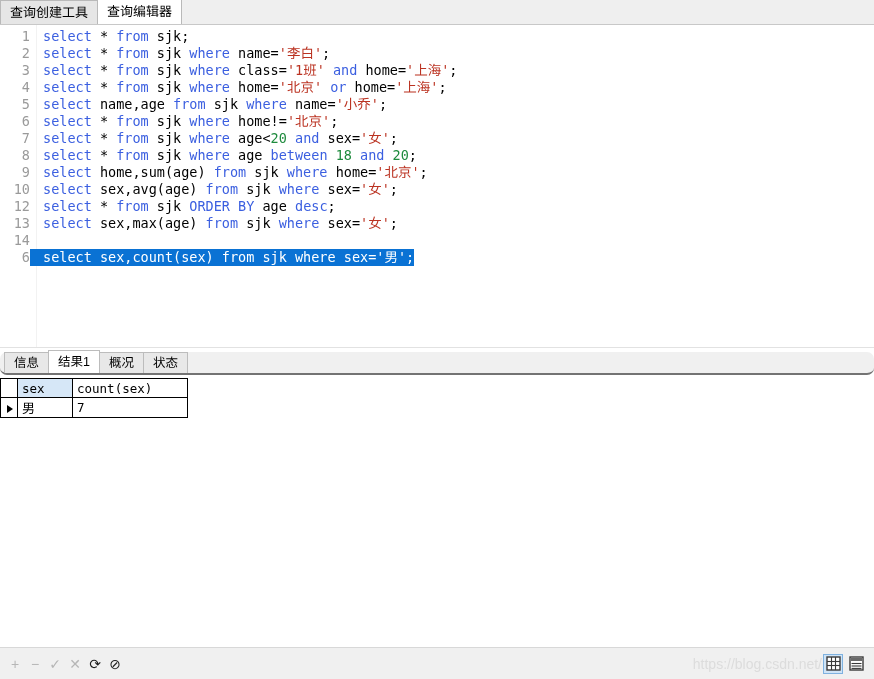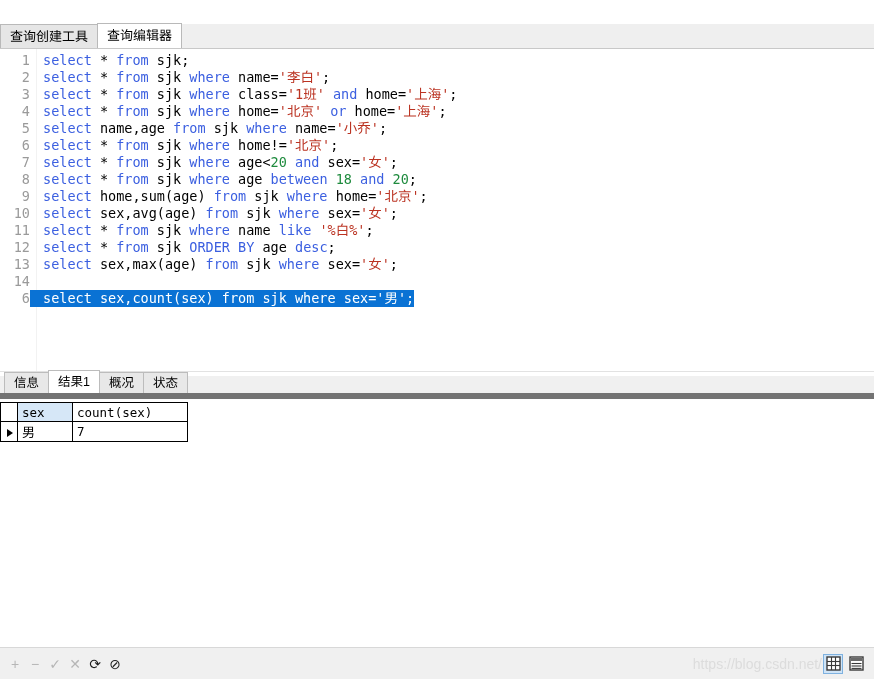--- a/index.html
+++ b/index.html
@@ -21,21 +21,20 @@
 
   
   .topbar {
     height: 25px;
     background: #efefef;
     border-bottom: 1px solid #c8c8c8;
     display: flex;
     align-items: flex-end;
     box-sizing: border-box;
     position: relative;
-    margin-top: 24px;
   }
   .top-tab {
     height: 24px;
     line-height: 23px;
     padding: 0 9px;
     font-size: 13px;
     color: #000;
     background: #e6e6e6;
     border: 1px solid #b9b9b9;
     border-bottom: none;
@@ -112,25 +111,26 @@
 
   
   .results-sep {
     height: 4px;
     background: #ffffff;
     border-top: 1px solid #e2e2e2;
   }
   .result-tabs {
     height: 23px;
     background: #f0f0f0;
-    border-bottom: 6px solid #737373;
+    border-bottom: 2px solid #737373;
     display: flex;
     align-items: flex-end;
     padding-left: 4px;
     box-sizing: border-box;
+    border-radius: 7px;
   }
   .rtab {
     height: 21px;
     line-height: 20px;
     padding: 0 9px;
     font-size: 12.5px;
     background: #e8e8e8;
     border: 1px solid #bcbcbc;
     border-bottom: none;
     margin-right: -1px;
@@ -287,21 +287,20 @@
       <div class="code-line"><span class="lineno">1</span><span class="linetext"><span class="kw">select</span><span class="pln"> * </span><span class="kw">from</span><span class="pln"> sjk;</span></span></div>
       <div class="code-line"><span class="lineno">2</span><span class="linetext"><span class="kw">select</span><span class="pln"> * </span><span class="kw">from</span><span class="pln"> sjk </span><span class="kw">where</span><span class="pln"> name=</span><span class="str">'李白'</span><span class="pln">;</span></span></div>
       <div class="code-line"><span class="lineno">3</span><span class="linetext"><span class="kw">select</span><span class="pln"> * </span><span class="kw">from</span><span class="pln"> sjk </span><span class="kw">where</span><span class="pln"> class=</span><span class="str">'1班'</span><span class="pln"> </span><span class="kw">and</span><span class="pln"> home=</span><span class="str">'上海'</span><span class="pln">;</span></span></div>
       <div class="code-line"><span class="lineno">4</span><span class="linetext"><span class="kw">select</span><span class="pln"> * </span><span class="kw">from</span><span class="pln"> sjk </span><span class="kw">where</span><span class="pln"> home=</span><span class="str">'北京'</span><span class="pln"> </span><span class="kw">or</span><span class="pln"> home=</span><span class="str">'上海'</span><span class="pln">;</span></span></div>
       <div class="code-line"><span class="lineno">5</span><span class="linetext"><span class="kw">select</span><span class="pln"> name,age </span><span class="kw">from</span><span class="pln"> sjk </span><span class="kw">where</span><span class="pln"> name=</span><span class="str">'小乔'</span><span class="pln">;</span></span></div>
       <div class="code-line"><span class="lineno">6</span><span class="linetext"><span class="kw">select</span><span class="pln"> * </span><span class="kw">from</span><span class="pln"> sjk </span><span class="kw">where</span><span class="pln"> home!=</span><span class="str">'北京'</span><span class="pln">;</span></span></div>
       <div class="code-line"><span class="lineno">7</span><span class="linetext"><span class="kw">select</span><span class="pln"> * </span><span class="kw">from</span><span class="pln"> sjk </span><span class="kw">where</span><span class="pln"> age&lt;</span><span class="num">20</span><span class="pln"> </span><span class="kw">and</span><span class="pln"> sex=</span><span class="str">'女'</span><span class="pln">;</span></span></div>
       <div class="code-line"><span class="lineno">8</span><span class="linetext"><span class="kw">select</span><span class="pln"> * </span><span class="kw">from</span><span class="pln"> sjk </span><span class="kw">where</span><span class="pln"> age </span><span class="kw">between</span><span class="pln"> </span><span class="num">18</span><span class="pln"> </span><span class="kw">and</span><span class="pln"> </span><span class="num">20</span><span class="pln">;</span></span></div>
       <div class="code-line"><span class="lineno">9</span><span class="linetext"><span class="kw">select</span><span class="pln"> home,sum(age) </span><span class="kw">from</span><span class="pln"> sjk </span><span class="kw">where</span><span class="pln"> home=</span><span class="str">'北京'</span><span class="pln">;</span></span></div>
       <div class="code-line"><span class="lineno">10</span><span class="linetext"><span class="kw">select</span><span class="pln"> sex,avg(age) </span><span class="kw">from</span><span class="pln"> sjk </span><span class="kw">where</span><span class="pln"> sex=</span><span class="str">'女'</span><span class="pln">;</span></span></div>
-      <div class="code-line"><span class="lineno">11</span><span class="linetext"><span class="kw">select</span><span class="pln"> * </span><span class="kw">from</span><span class="pln"> sjk </span><span class="kw">where</span><span class="pln"> name </span><span class="kw">like</span><span class="pln"> </span><span class="str">'%白%'</span><span class="pln">;</span></span></div>
       <div class="code-line"><span class="lineno">12</span><span class="linetext"><span class="kw">select</span><span class="pln"> * </span><span class="kw">from</span><span class="pln"> sjk </span><span class="kw">ORDER BY</span><span class="pln"> age </span><span class="kw">desc</span><span class="pln">;</span></span></div>
       <div class="code-line"><span class="lineno">13</span><span class="linetext"><span class="kw">select</span><span class="pln"> sex,max(age) </span><span class="kw">from</span><span class="pln"> sjk </span><span class="kw">where</span><span class="pln"> sex=</span><span class="str">'女'</span><span class="pln">;</span></span></div>
       <div class="code-line"><span class="lineno">14</span></div>
       <div class="code-line sel-line"><span class="lineno">6</span><span class="linetext"><span class="kw">select</span><span class="pln"> sex,count(sex) </span><span class="kw">from</span><span class="pln"> sjk </span><span class="kw">where</span><span class="pln"> sex=</span><span class="str">'男'</span><span class="pln">;</span></span></div>
     </div>
 </div>
 
 <div class="results-sep"></div>
 
 <div class="result-tabs">

